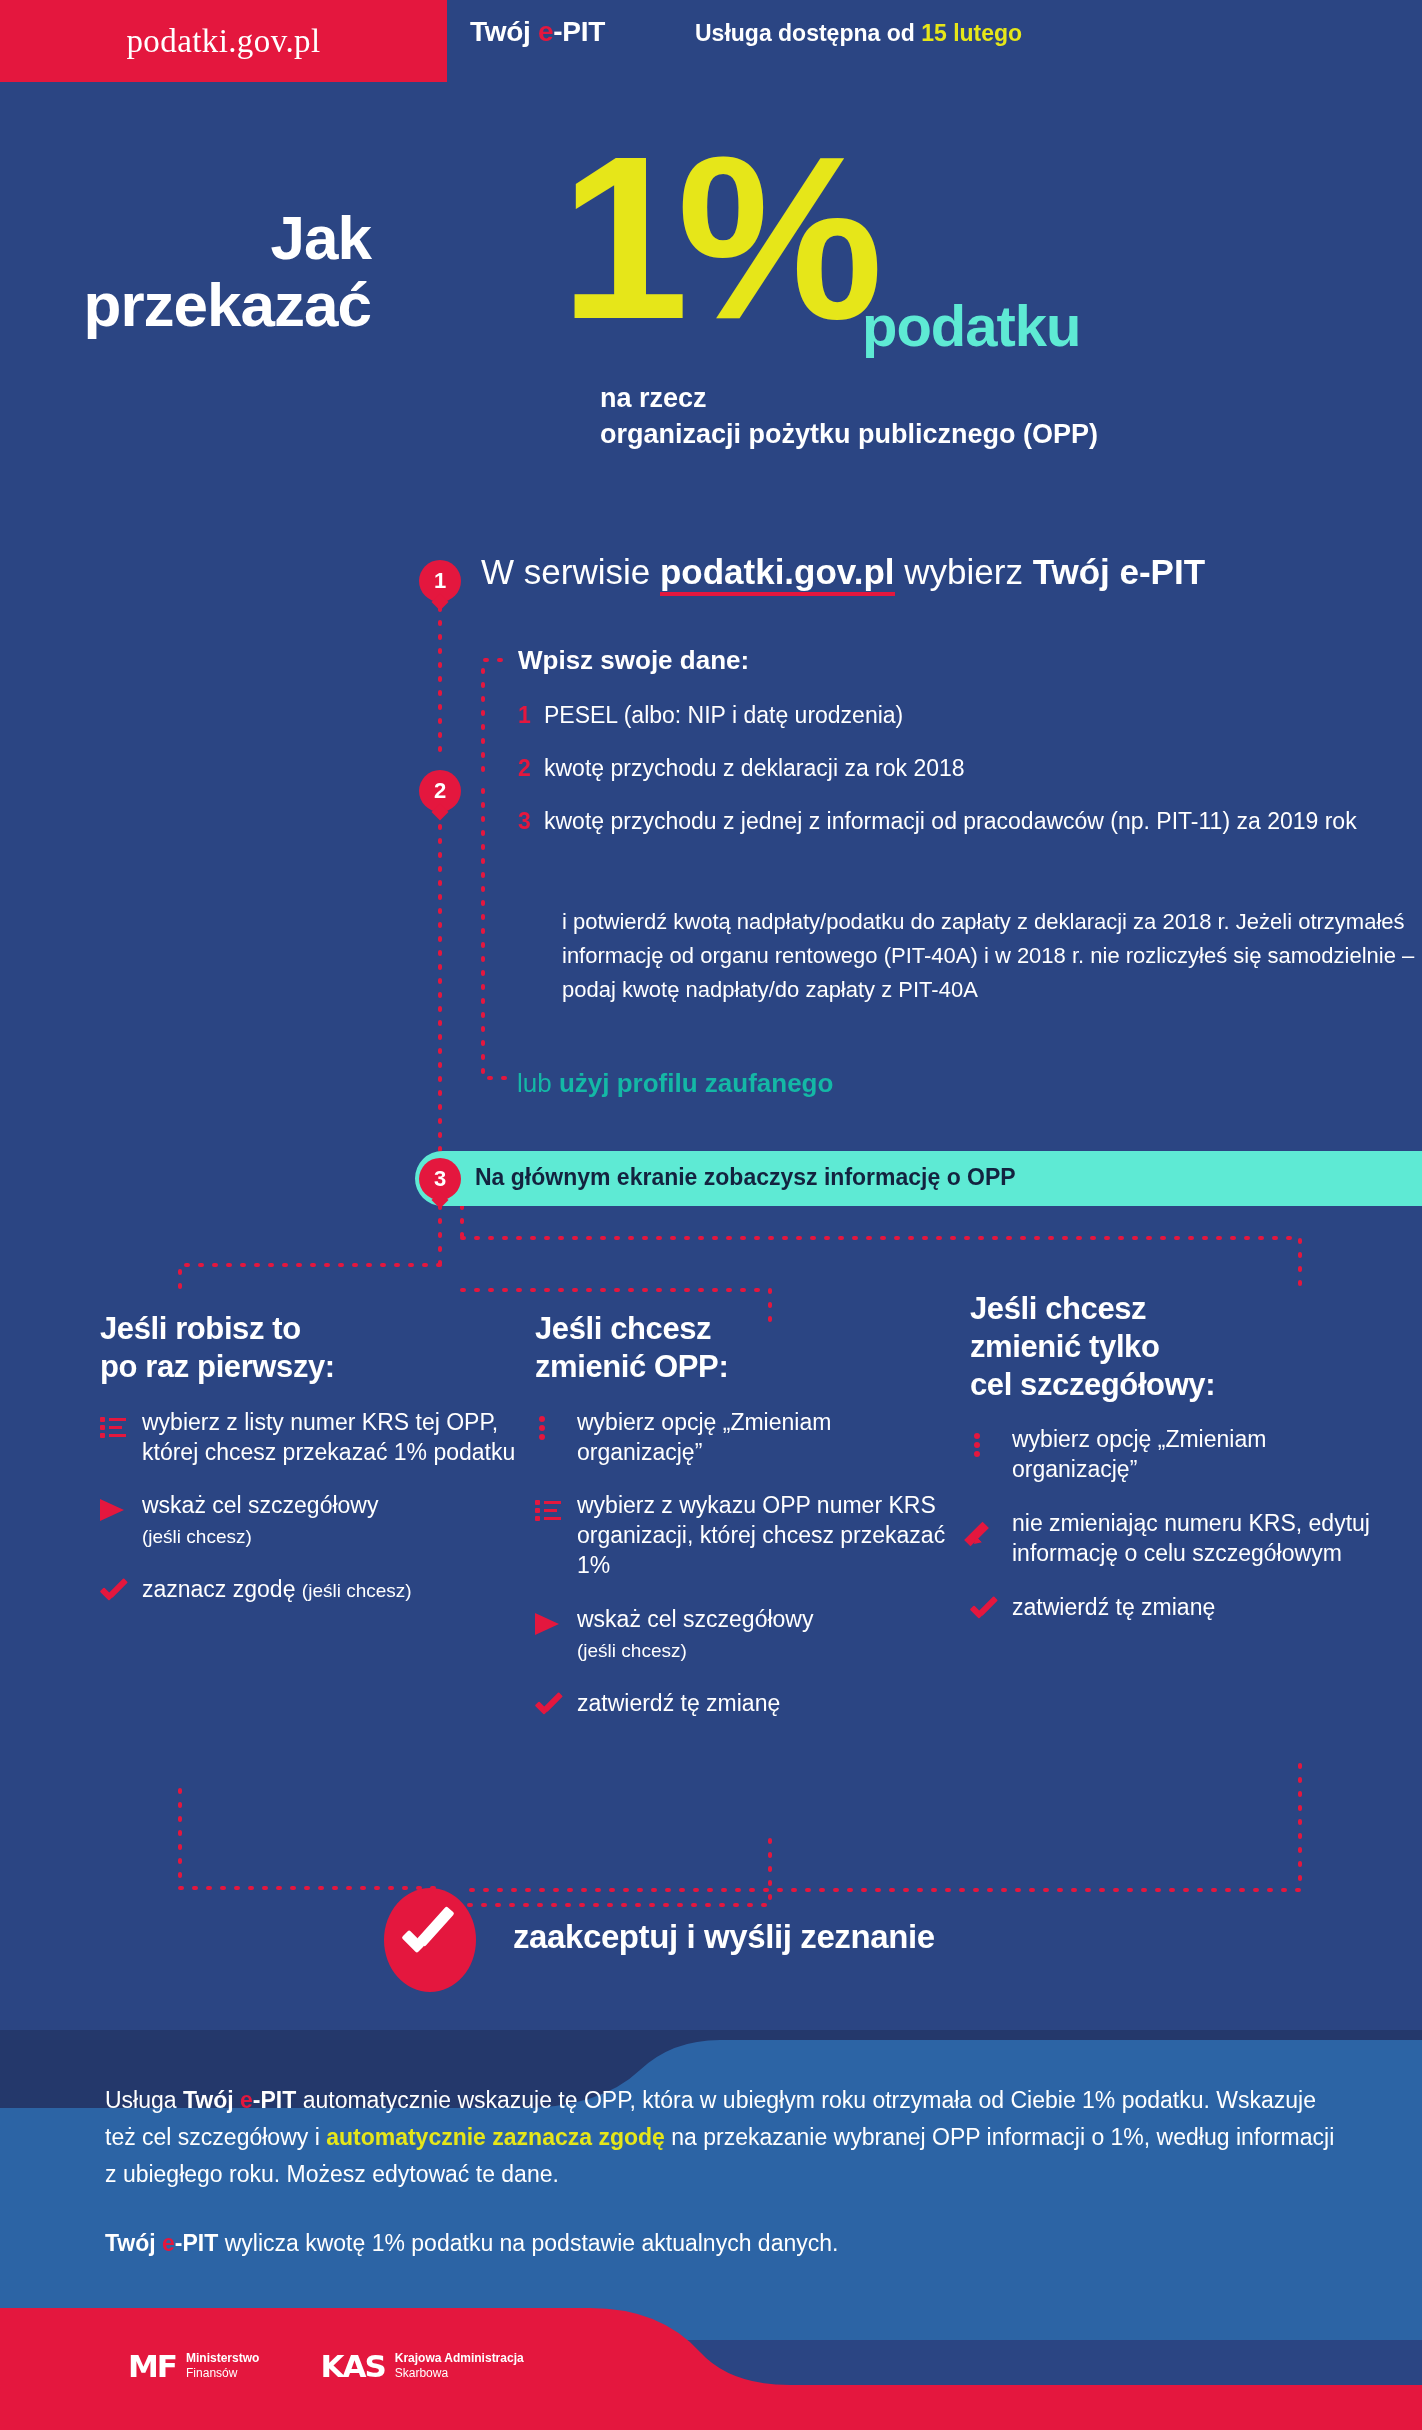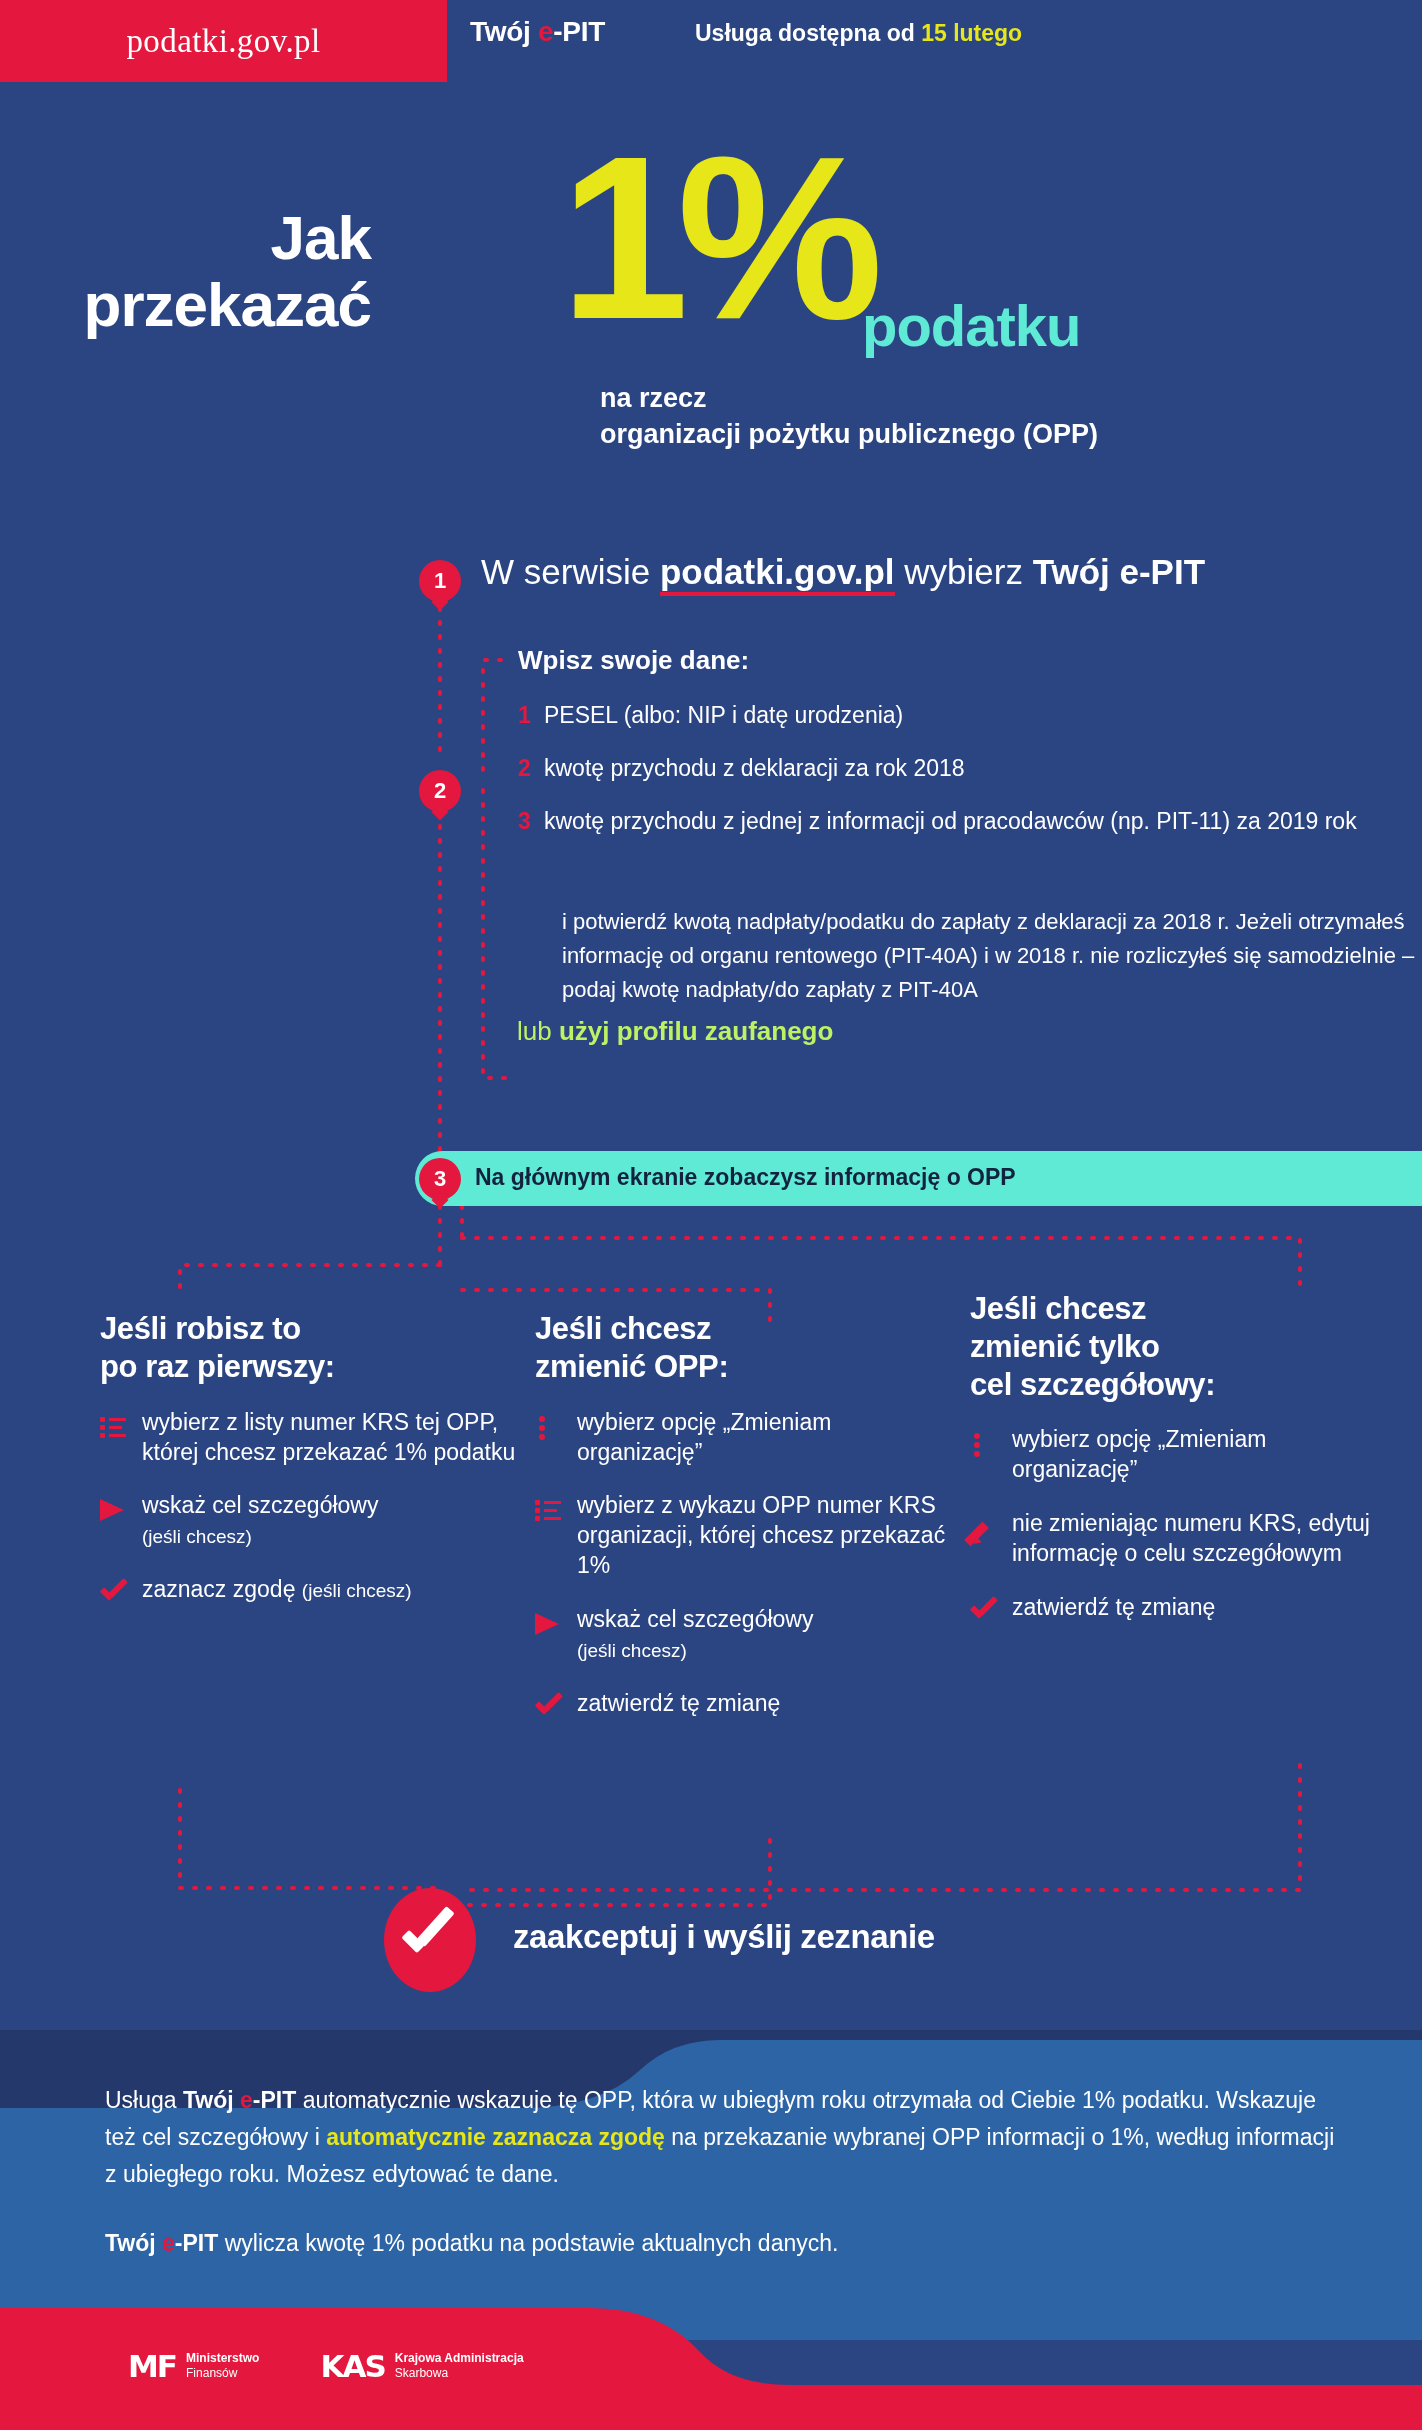--- a/index.html
+++ b/index.html
@@ -67,21 +67,21 @@
   .step1 { position:absolute; left:481px; top:552px; color:#fff; font-size:35px; }
   .step1 .u { font-weight:bold; border-bottom:4px solid #e4173e; padding-bottom:1px;}
   .step1 .b { font-weight:bold; }
 
   .wpisz { position:absolute; left:518px; top:645px; color:#fff; font-size:26px; font-weight:bold; }
 
   .sublist { position:absolute; left:518px; top:700px; width:860px; }
   .sub-item { display:flex; margin-bottom:22px; color:#fff; font-size:23px; line-height:1.35; }
   .sub-num { color:#e4173e; font-weight:bold; font-size:23px; width:26px; flex:none; }
   .note { position:absolute; left:562px; top:905px; width:860px; color:#fff; font-size:22px; line-height:1.55; }
-  .lub { position:absolute; left:517px; top:1016px; color:#bef264; font-size:26px; }
+  .lub { position:absolute; left:517px; top:1068px; color:#14b8a6; font-size:26px; }
   .lub b { font-weight:bold; }
 
   
   .banner {
     position:absolute; left:415px; top:1151px; width:1007px; height:55px;
     background:#5eead4; border-radius:28px 0 0 28px;
   }
   .banner-txt {
     position:absolute; left:60px; top:13px;
     color:#13233f; font-size:23px; font-weight:bold;

